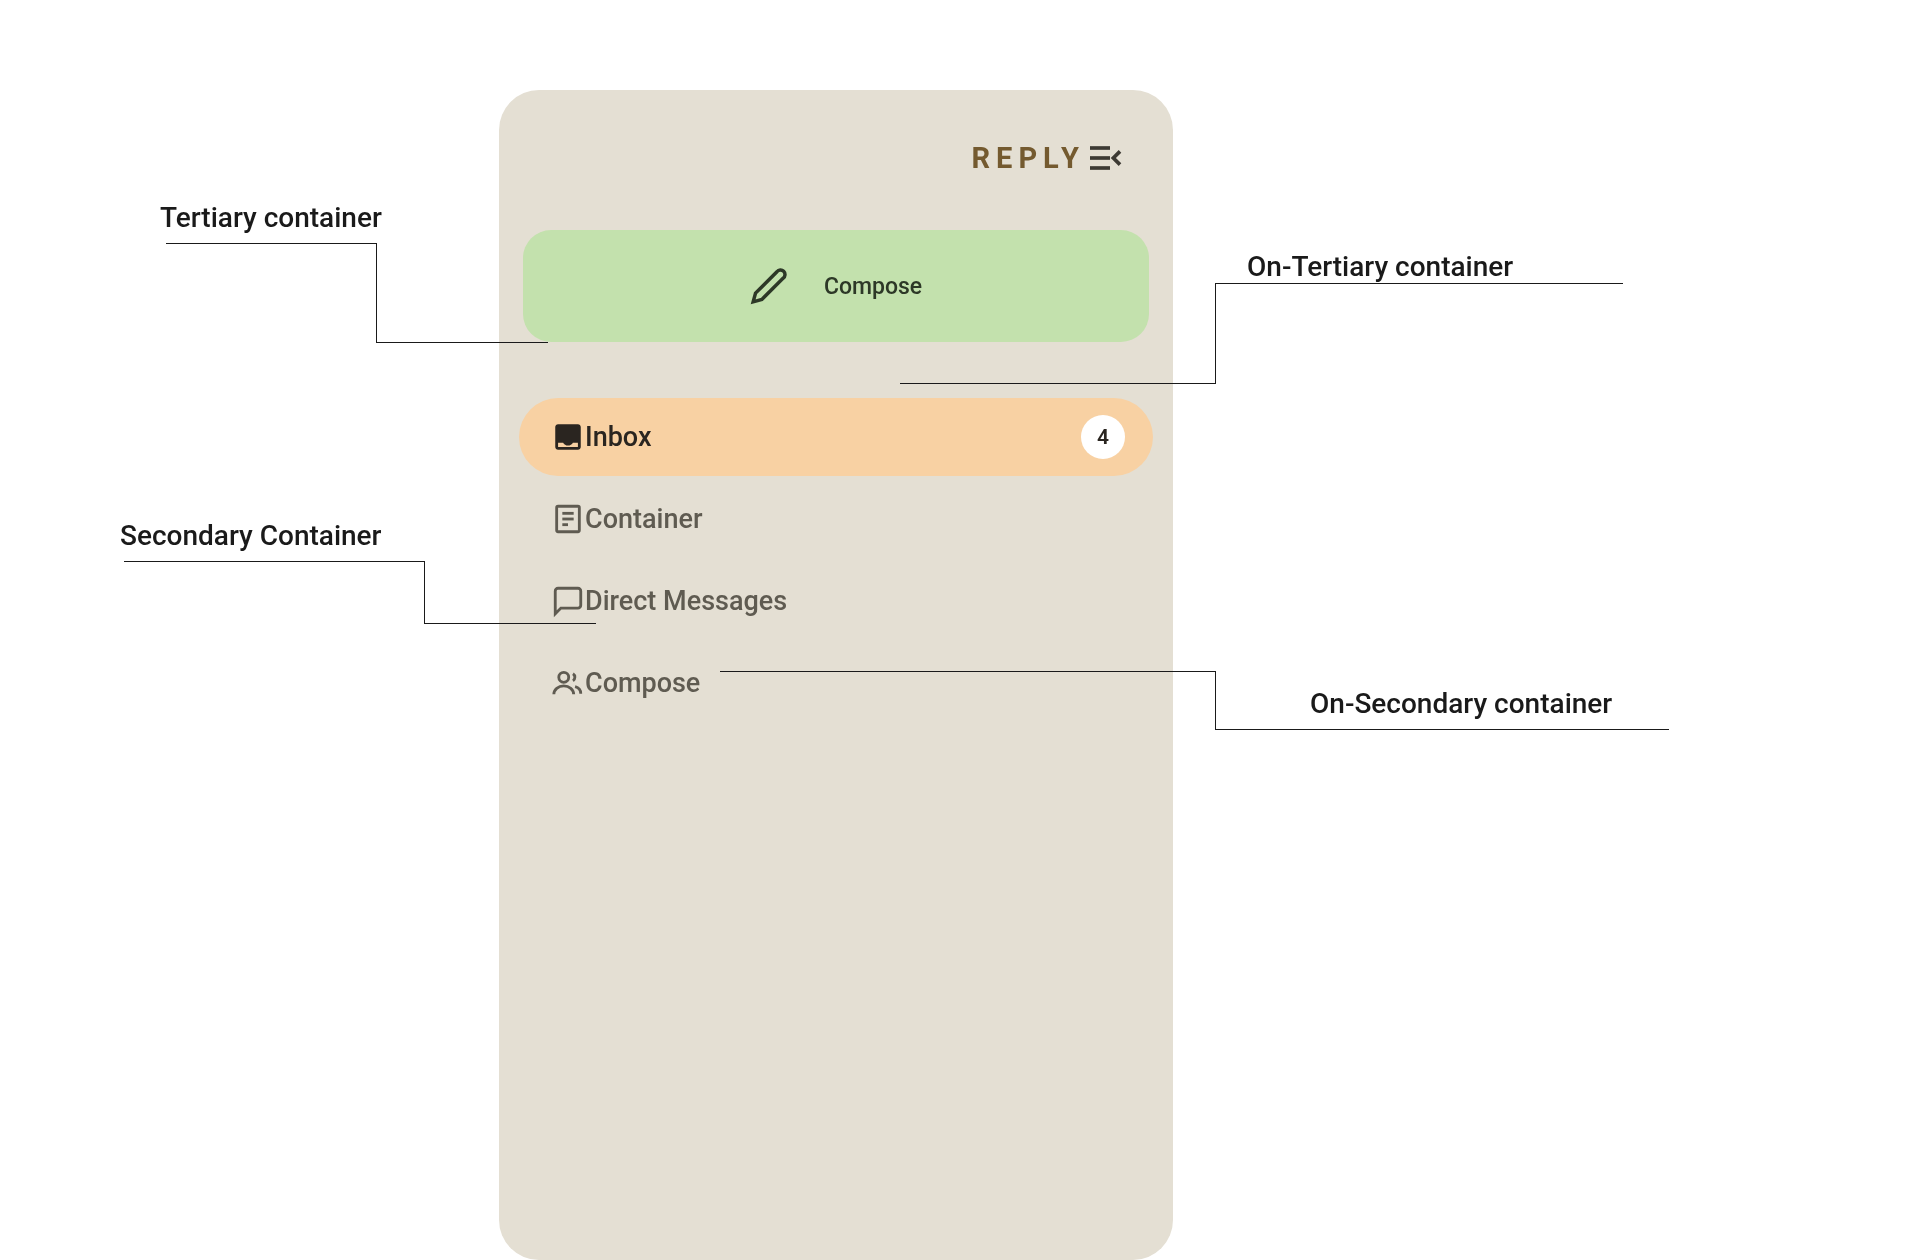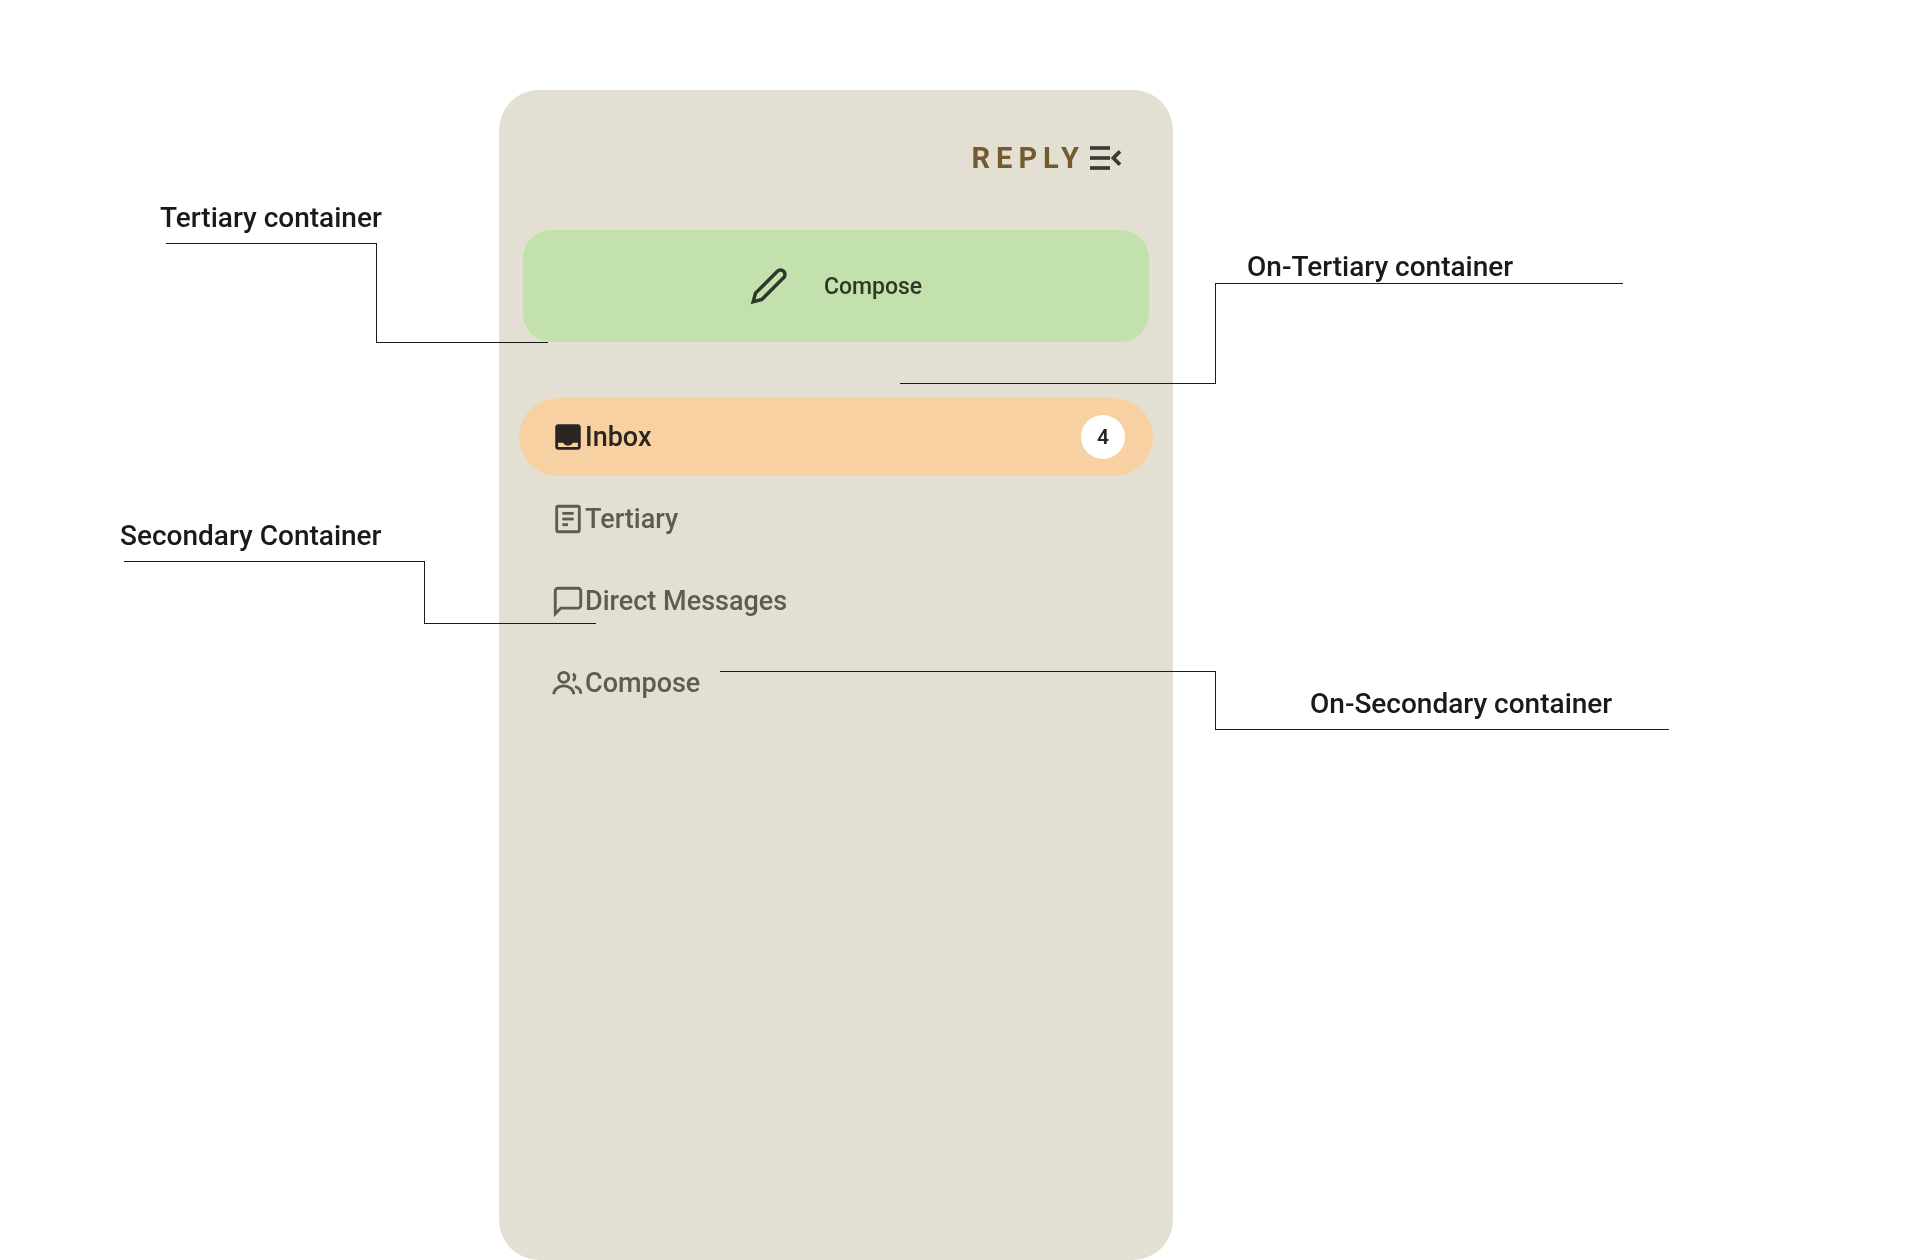--- a/index.html
+++ b/index.html
@@ -135,21 +135,21 @@
     <span class="badge">4</span>
   </div>
 
   <div class="nav-item">
     <svg class="icon" width="34" height="34" viewBox="0 0 24 24" fill="none" stroke="#5f5b51" stroke-width="2">
       <rect x="4" y="3" width="16" height="18" rx="1"></rect>
       <line x1="8" y1="8" x2="16" y2="8"></line>
       <line x1="8" y1="12" x2="16" y2="12"></line>
       <line x1="8" y1="16" x2="12" y2="16"></line>
     </svg>
-    <span class="nav-label">Tertiary</span>
+    <span class="nav-label">Container</span>
   </div>
 
   <div class="nav-item">
     <svg class="icon" width="34" height="34" viewBox="0 0 24 24" fill="none" stroke="#5f5b51" stroke-width="2">
       <path d="M21 15a2 2 0 0 1-2 2H7l-4 4V5a2 2 0 0 1 2-2h14a2 2 0 0 1 2 2z"></path>
     </svg>
     <span class="nav-label">Direct Messages</span>
   </div>
 
   <div class="nav-item">

